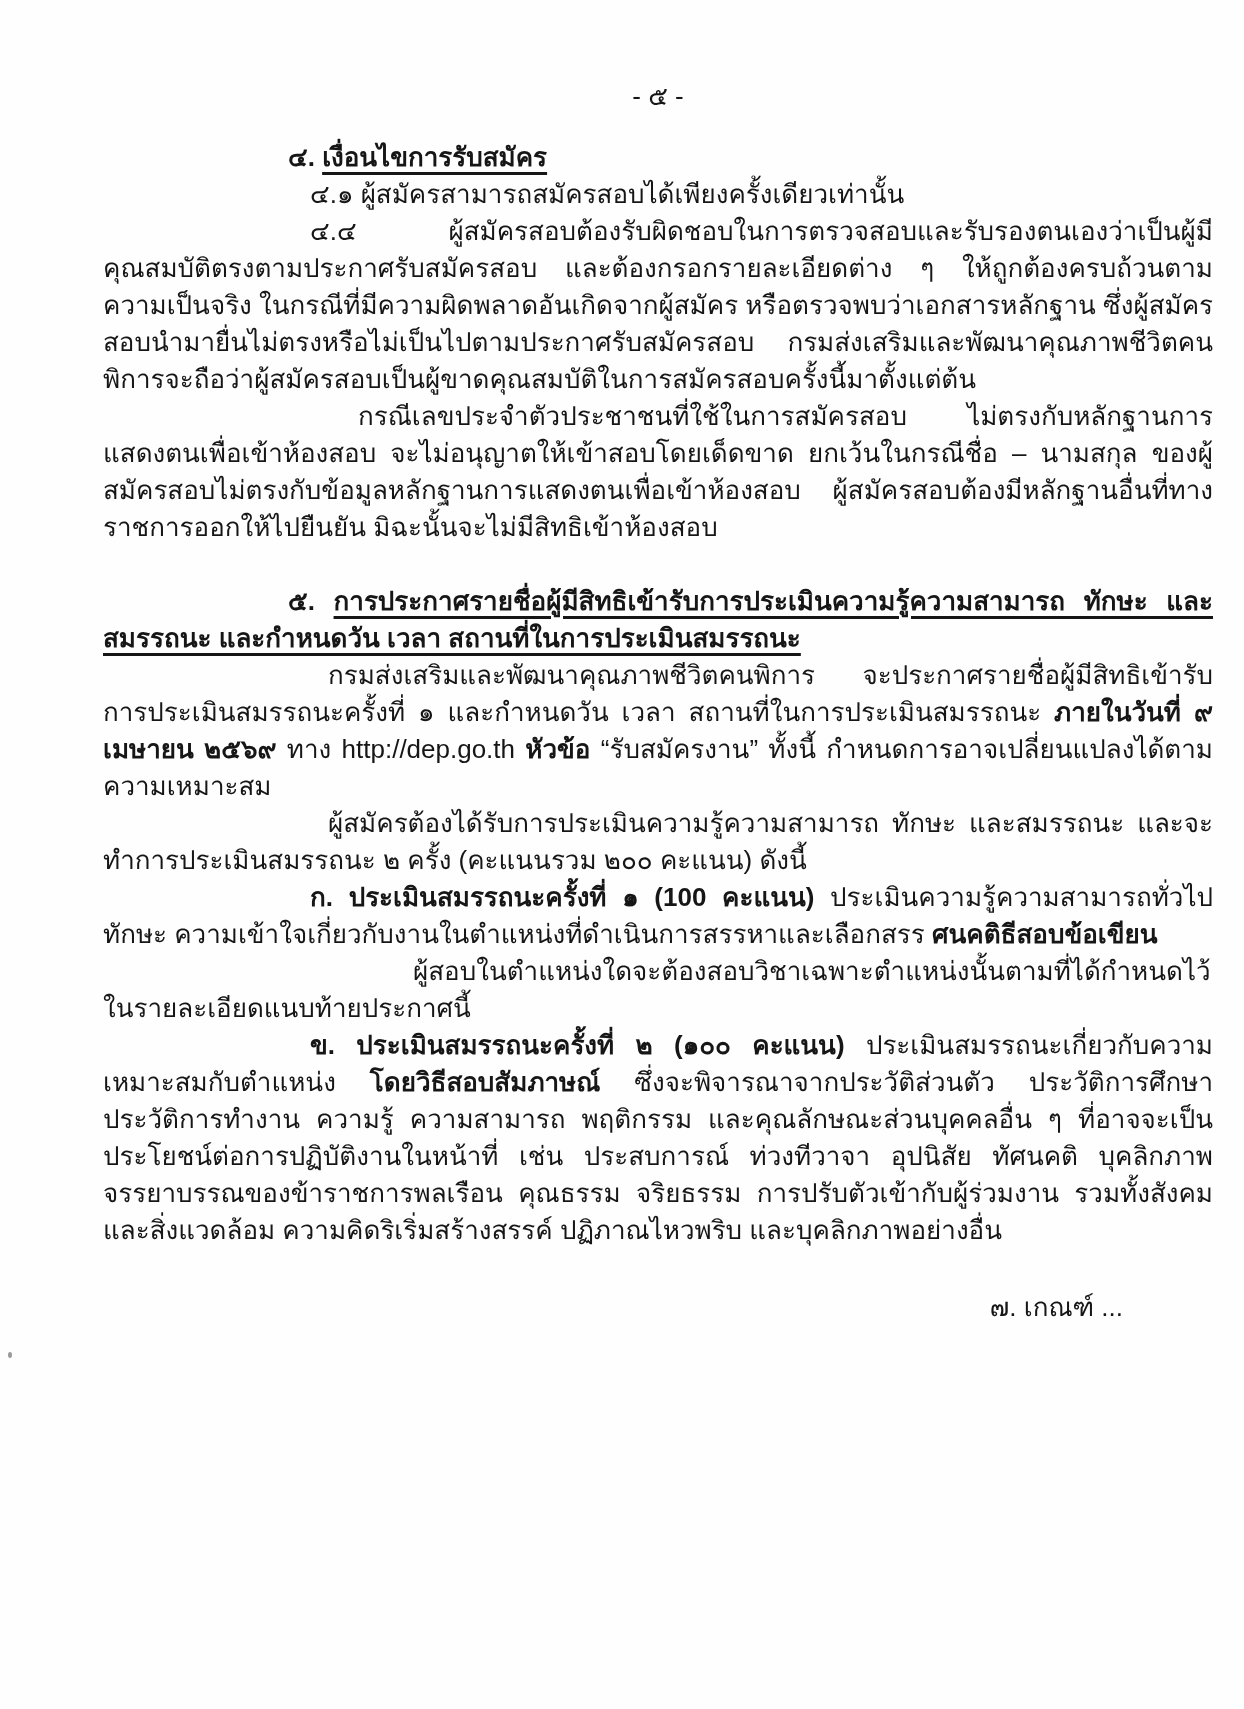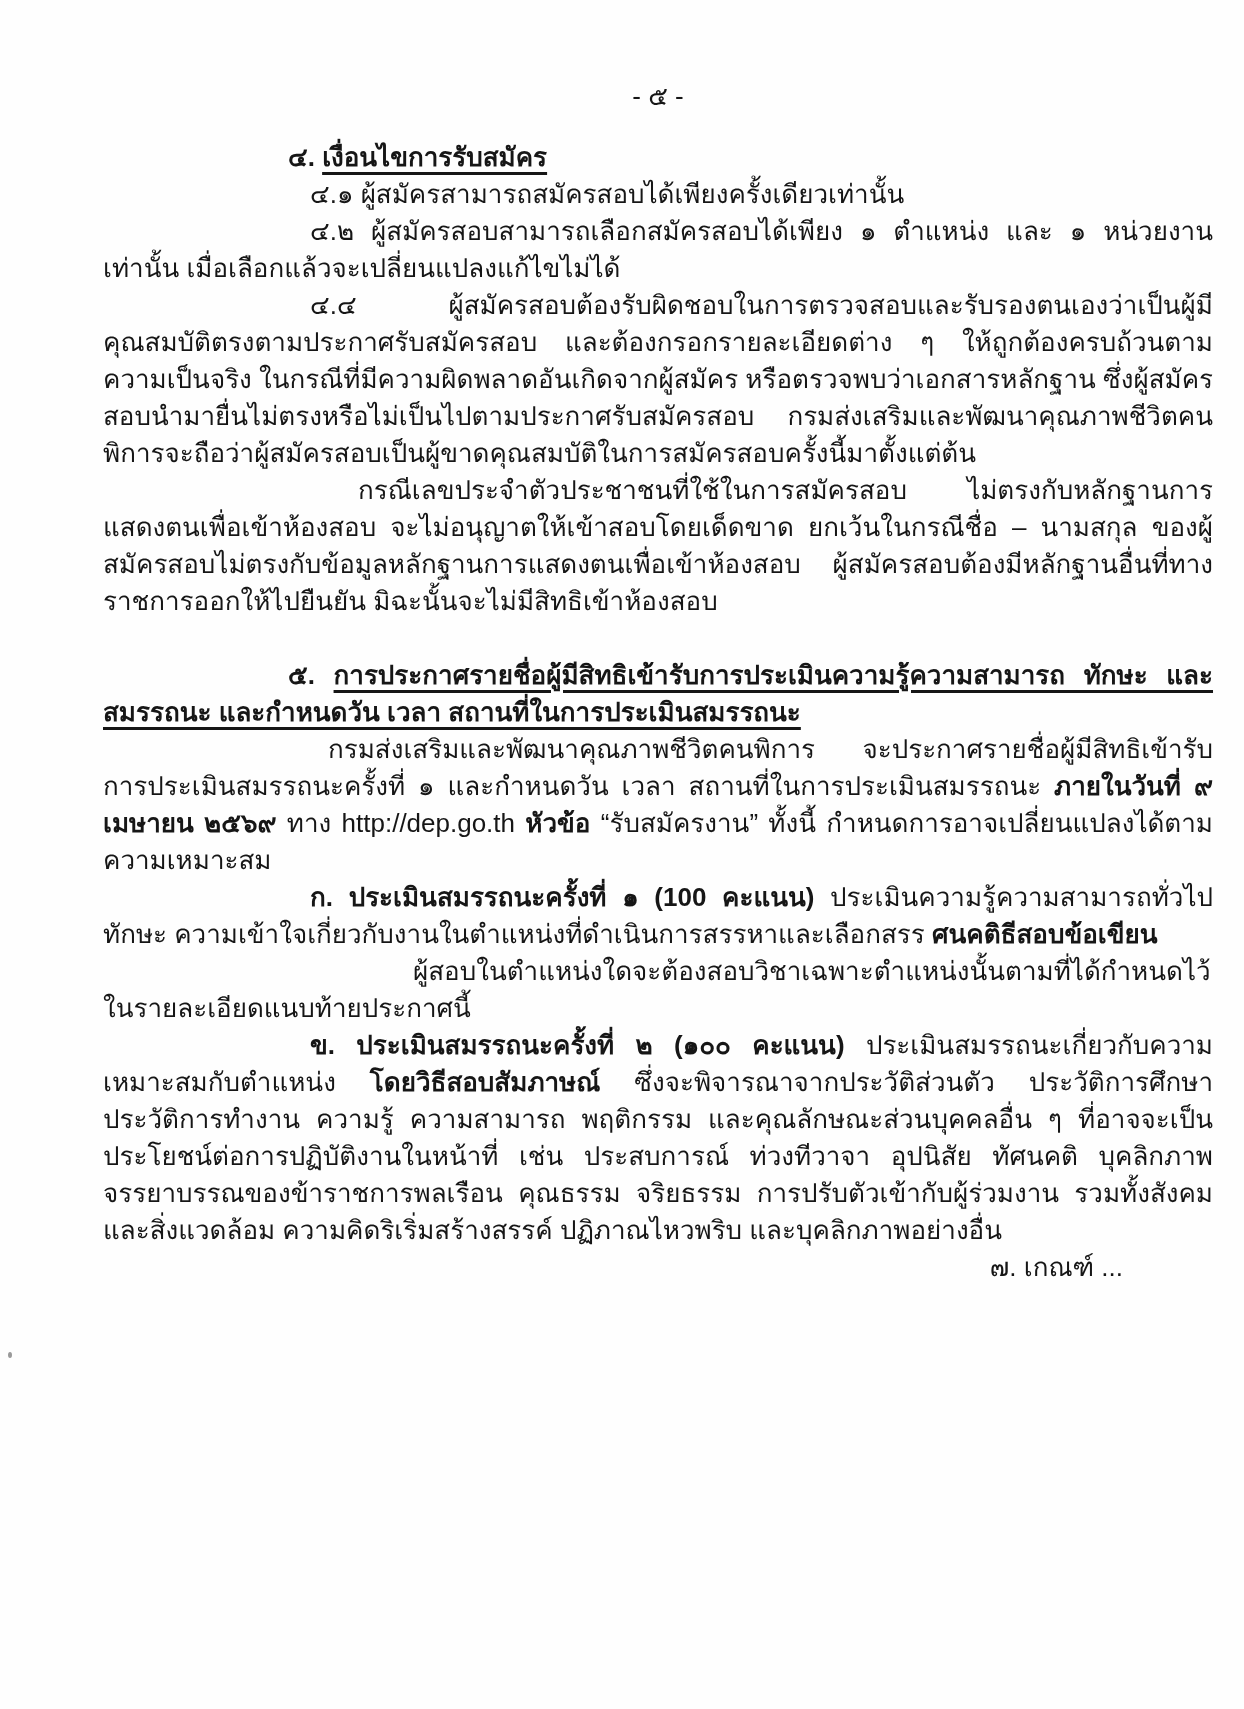--- a/index.html
+++ b/index.html
@@ -32,45 +32,46 @@
   .body-deep{text-indent:310px;}
   .sp-before{margin-top:37px;}
   .b{font-weight:bold;}
   .u{
     text-decoration:underline;
     text-decoration-thickness:2.5px;
     text-underline-offset:6px;
     margin-top:40px;
   }
   .continuation{
+    margin-top:40px;
     text-align:right;
     padding-right:90px;
   }
   .speck{
     position:absolute;
     left:8px;top:1352px;
     width:4px;height:6px;
     background:#9a9a9a;
     border-radius:50%;
   }
 </style>
 </head>
 <body>
 
 <div class="page">
   <div class="page-number">- ๕ -</div>
 
   <main class="doc-body">
       <p class="blk section-heading"><span class="b">๔. </span><span class="b u">เงื่อนไขการรับสมัคร</span></p>
       <p class="blk item"><span>๔.๑ ผู้สมัครสามารถสมัครสอบได้เพียงครั้งเดียวเท่านั้น</span></p>
-      <p class="blk item"><span>๔.๒ ผู้สมัครสอบสามารถเลือกสมัครสอบได้เพียง ๑ ตำแหน่ง และ ๑ หน่วยงาน เท่านั้น เมื่อเลือกแล้วจะเปลี่ยนแปลงแก้ไขไม่ได้</span></p>
       <p class="blk item"><span>๔.๔ ผู้สมัครสอบต้องรับผิดชอบในการตรวจสอบและรับรองตนเองว่าเป็นผู้มีคุณสมบัติตรงตามประกาศรับสมัครสอบ และต้องกรอกรายละเอียดต่าง ๆ ให้ถูกต้องครบถ้วนตามความเป็นจริง ในกรณีที่มีความผิดพลาดอันเกิดจากผู้สมัคร หรือตรวจพบว่าเอกสารหลักฐาน ซึ่งผู้สมัครสอบนำมายื่นไม่ตรงหรือไม่เป็นไปตามประกาศรับสมัครสอบ กรมส่งเสริมและพัฒนาคุณภาพชีวิตคนพิการจะถือว่าผู้สมัครสอบเป็นผู้ขาดคุณสมบัติในการสมัครสอบครั้งนี้มาตั้งแต่ต้น</span></p>
       <p class="blk body-mid"><span>กรณีเลขประจำตัวประชาชนที่ใช้ในการสมัครสอบ ไม่ตรงกับหลักฐานการแสดงตนเพื่อเข้าห้องสอบ จะไม่อนุญาตให้เข้าสอบโดยเด็ดขาด ยกเว้นในกรณีชื่อ – นามสกุล ของผู้สมัครสอบไม่ตรงกับข้อมูลหลักฐานการแสดงตนเพื่อเข้าห้องสอบ ผู้สมัครสอบต้องมีหลักฐานอื่นที่ทางราชการออกให้ไปยืนยัน มิฉะนั้นจะไม่มีสิทธิเข้าห้องสอบ</span></p>
       <p class="blk section-heading sp-before"><span class="b">๕. </span><span class="b u">การประกาศรายชื่อผู้มีสิทธิเข้ารับการประเมินความรู้ความสามารถ ทักษะ และสมรรถนะ และกำหนดวัน เวลา สถานที่ในการประเมินสมรรถนะ</span></p>
       <p class="blk body"><span>กรมส่งเสริมและพัฒนาคุณภาพชีวิตคนพิการ จะประกาศรายชื่อผู้มีสิทธิเข้ารับการประเมินสมรรถนะครั้งที่ ๑ และกำหนดวัน เวลา สถานที่ในการประเมินสมรรถนะ </span><span class="b">ภายในวันที่ ๙ เมษายน ๒๕๖๙</span><span> ทาง </span><span>http://dep.go.th</span><span> </span><span class="b">หัวข้อ</span><span> “รับสมัครงาน” ทั้งนี้ กำหนดการอาจเปลี่ยนแปลงได้ตามความเหมาะสม</span></p>
+      <p class="blk body"><span>ผู้สมัครต้องได้รับการประเมินความรู้ความสามารถ ทักษะ และสมรรถนะ และจะทำการประเมินสมรรถนะ ๒ ครั้ง (คะแนนรวม ๒๐๐ คะแนน) ดังนี้</span></p>
       <p class="blk item"><span class="b">ก. ประเมินสมรรถนะครั้งที่ ๑ (100 คะแนน)</span><span> ประเมินความรู้ความสามารถทั่วไป ทักษะ ความเข้าใจเกี่ยวกับงานในตำแหน่งที่ดำเนินการสรรหาและเลือกสรร </span><span class="b">ศนคติธีสอบข้อเขียน</span></p>
       <p class="blk body-deep"><span>ผู้สอบในตำแหน่งใดจะต้องสอบวิชาเฉพาะตำแหน่งนั้นตามที่ได้กำหนดไว้ในรายละเอียดแนบท้ายประกาศนี้</span></p>
       <p class="blk item"><span class="b">ข. ประเมินสมรรถนะครั้งที่ ๒ (๑๐๐ คะแนน)</span><span> ประเมินสมรรถนะเกี่ยวกับความเหมาะสมกับตำแหน่ง </span><span class="b">โดยวิธีสอบสัมภาษณ์</span><span> ซึ่งจะพิจารณาจากประวัติส่วนตัว ประวัติการศึกษา ประวัติการทำงาน ความรู้ ความสามารถ พฤติกรรม และคุณลักษณะส่วนบุคคลอื่น ๆ ที่อาจจะเป็นประโยชน์ต่อการปฏิบัติงานในหน้าที่ เช่น ประสบการณ์ ท่วงทีวาจา อุปนิสัย ทัศนคติ บุคลิกภาพ จรรยาบรรณของข้าราชการพลเรือน คุณธรรม จริยธรรม การปรับตัวเข้ากับผู้ร่วมงาน รวมทั้งสังคมและสิ่งแวดล้อม ความคิดริเริ่มสร้างสรรค์ ปฏิภาณไหวพริบ และบุคลิกภาพอย่างอื่น</span></p>
     </main>
 
   <div class="continuation">๗. เกณฑ์ ...</div>
 
   <div class="speck"></div>
 </div>
 

